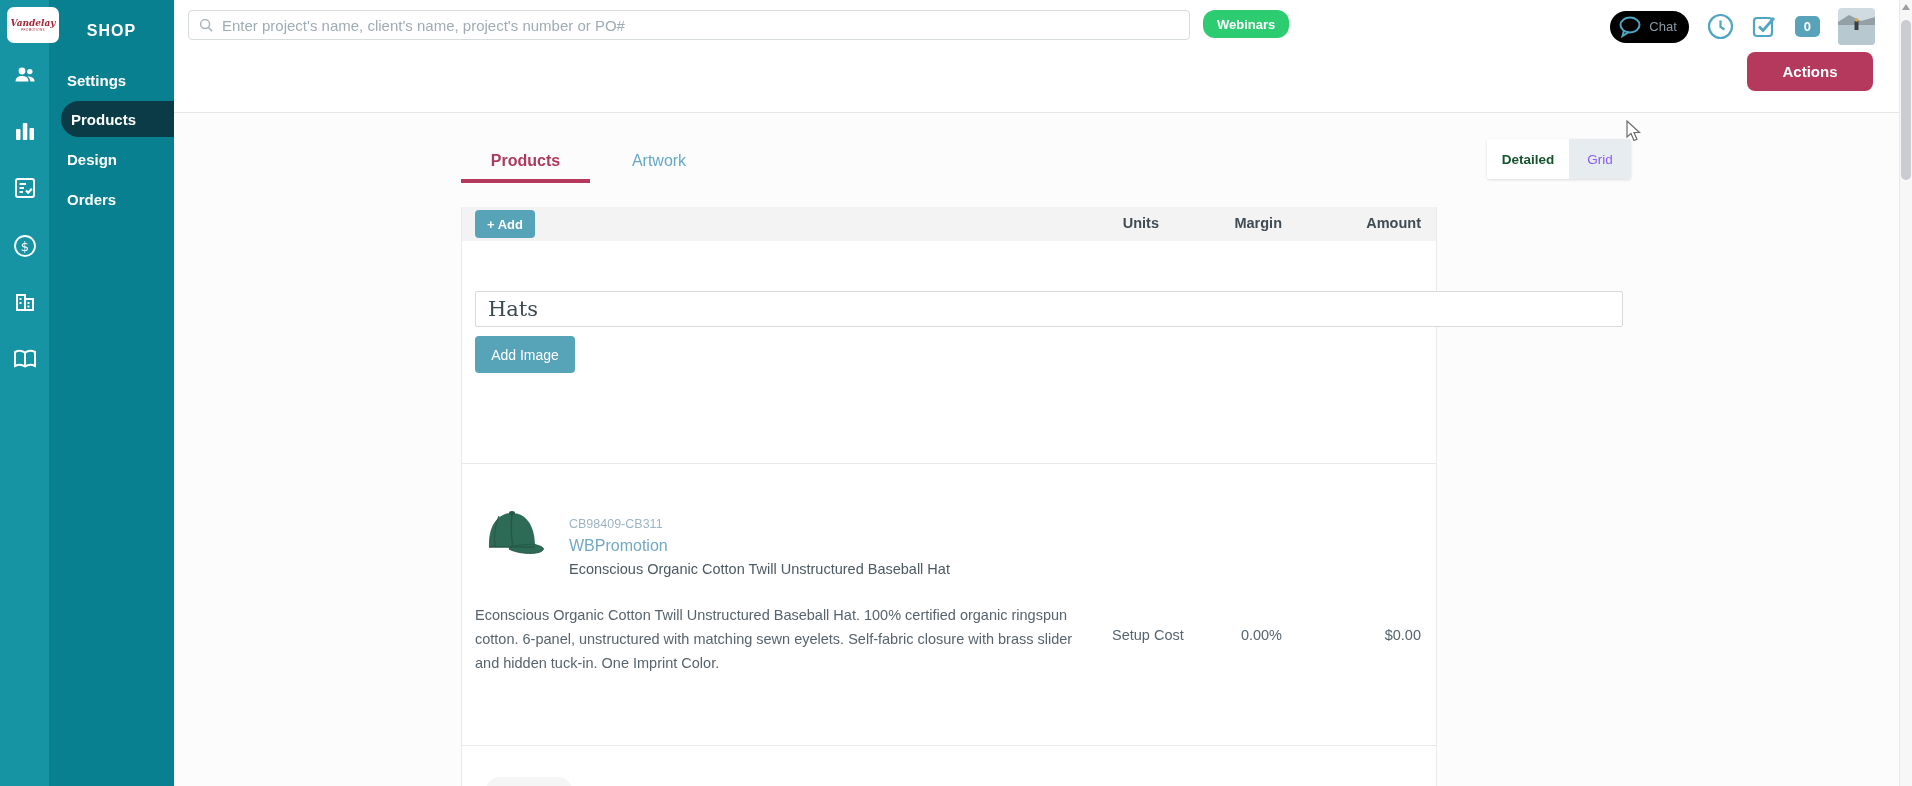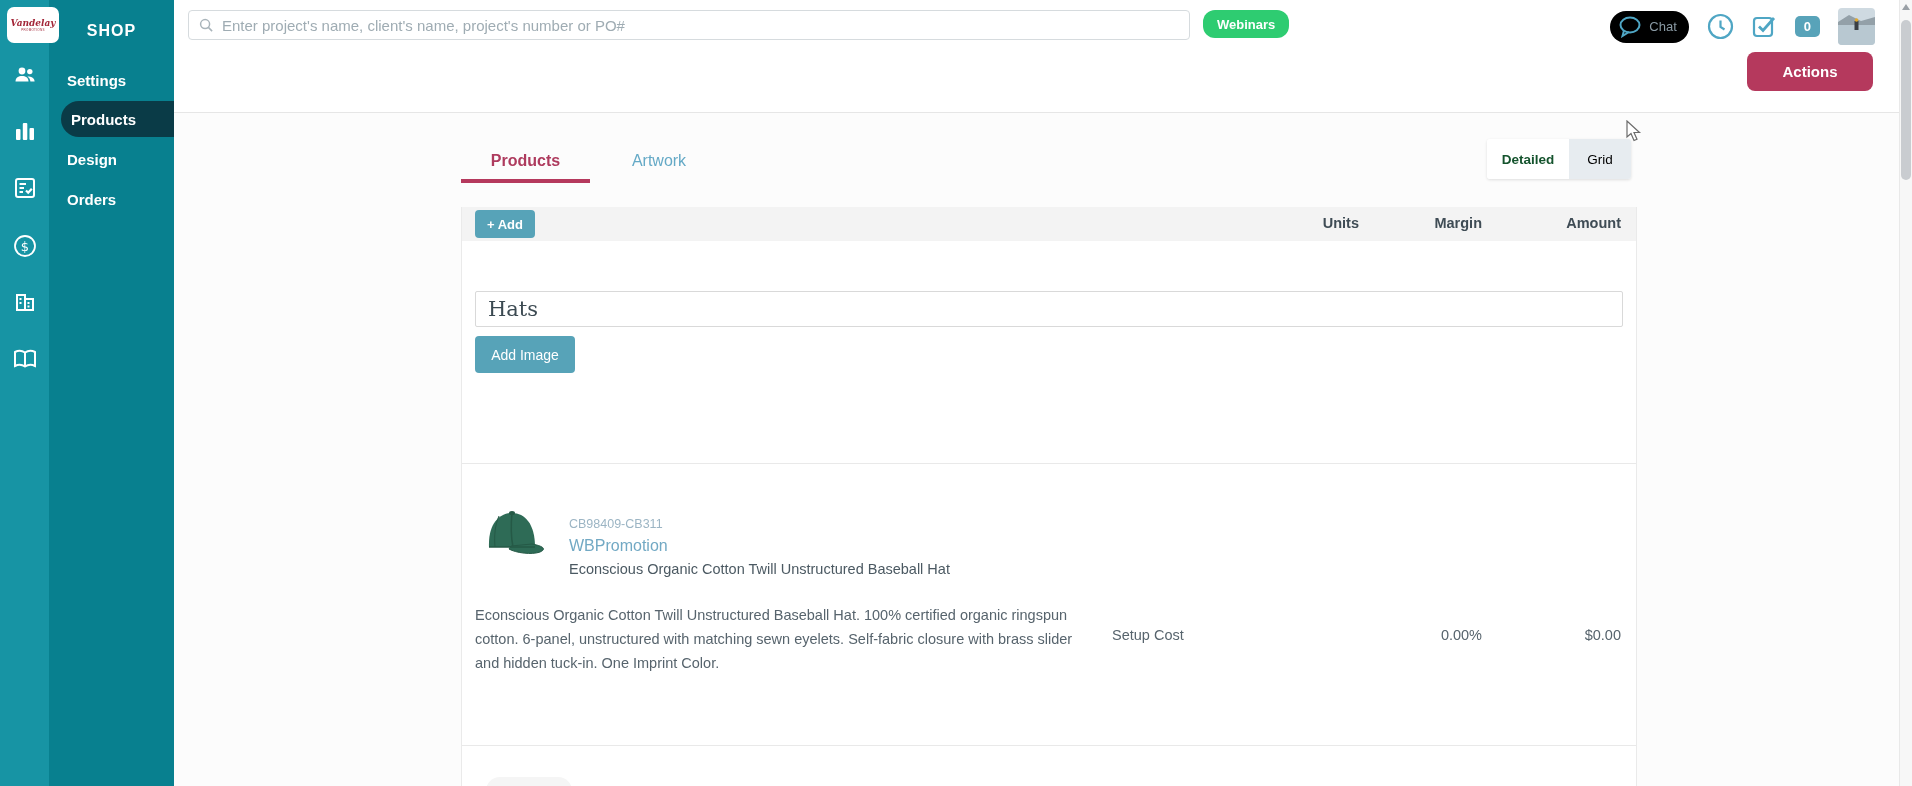--- a/index.html
+++ b/index.html
@@ -50,23 +50,23 @@
   .content { position:absolute; left:174px; top:113px; right:13px; bottom:0; background:#FCFCFC; }
   .tab { position:absolute; top:26px; height:44px; font-size:16px; font-weight:bold; display:flex;
          align-items:center; justify-content:center; cursor:pointer; }
   .tab-products { left:287px; width:129px; color:#AE3B5E; }
   .tab-products::after { content:""; position:absolute; left:0; bottom:0; width:100%; height:4px; background:#B5395D; }
   .tab-artwork { left:430px; width:110px; color:#64A9C6; font-weight:normal; }
   .seg-toggle { position:absolute; left:1313px; top:26px; height:40px; display:flex; border-radius:3px;
                 box-shadow:0 1px 3px rgba(0,0,0,0.12); overflow:hidden; }
   .seg { display:flex; align-items:center; justify-content:center; font-size:13.5px; cursor:pointer; }
   .seg-detailed { width:82px; background:#fff; color:#14532d; font-weight:bold; }
-  .seg-grid { width:62px; background:#E7ECF0; color:#000000; }
-
-  .table-card { position:absolute; left:287px; top:94px; width:1176px; bottom:0; background:#fff;
+  .seg-grid { width:62px; background:#E7ECF0; color:#8b5cf6; }
+
+  .table-card { position:absolute; left:287px; top:94px; width:976px; bottom:0; background:#fff;
                 border-left:1px solid #EAEAEA; border-right:1px solid #EAEAEA; }
   .toolbar { position:absolute; left:0; top:0; width:100%; height:34px; background:#F3F3F3; }
   .add-btn { position:absolute; left:13px; top:3px; height:28px; padding:0 12px; background:#57A3B8;
              border:none; border-radius:4px; color:#fff; font-weight:bold; font-size:13px; cursor:pointer; }
   .col-head { position:absolute; top:8px; font-size:14.5px; font-weight:bold; color:#3F4C55; }
   .col-units  { right:277px; }
   .col-margin { right:154px; }
   .col-amount { right:15px; }
 
   .title-input { position:absolute; left:13px; top:84px; width:1148px; height:36px; border:1px solid #D9D9D9;

